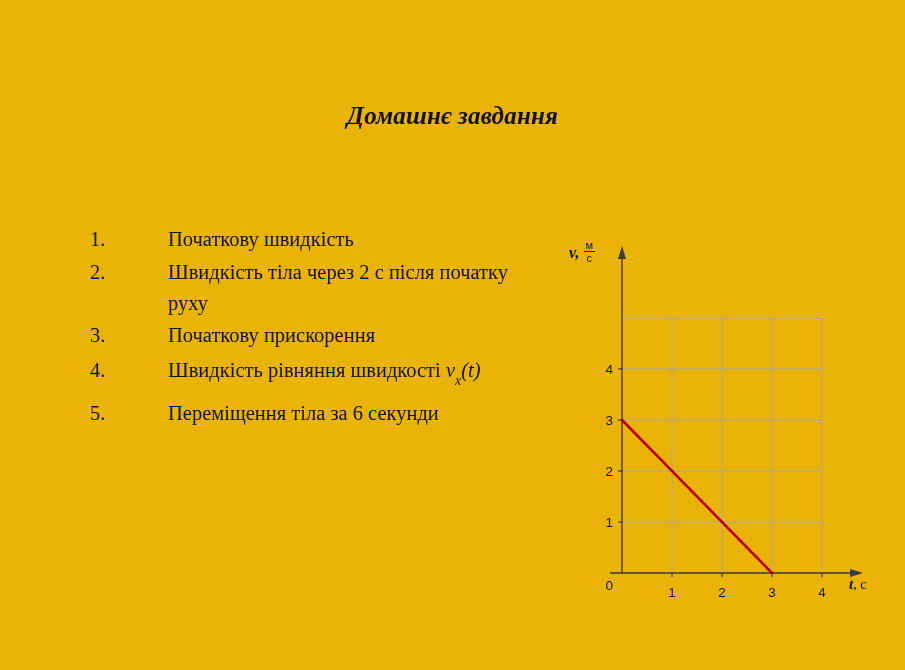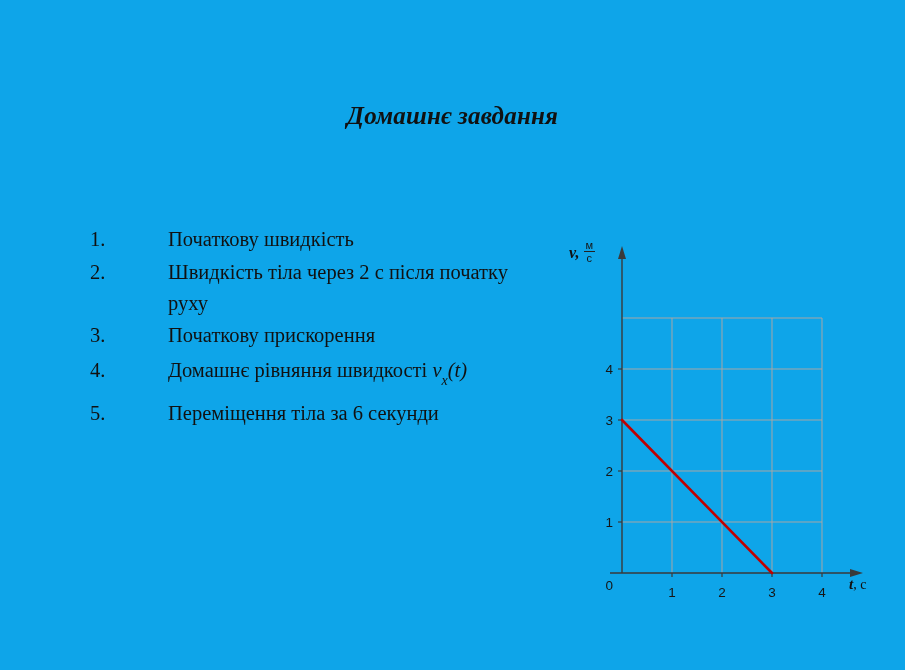--- a/index.html
+++ b/index.html
@@ -1,17 +1,17 @@
 <!DOCTYPE html>
 <html><head>
 <meta charset="utf-8">
 <style>
   html,body{margin:0;padding:0;background:#ffffff;}
   .slide{
-    position:relative;width:905px;height:670px;background:#0ea5e9;
+    position:relative;width:905px;height:670px;background:#eab308;
     font-family:"Liberation Serif",serif;color:#111;overflow:hidden;
   }
   .title{
     position:absolute;top:102px;left:0;right:0;text-align:center;
     font-size:25px;font-weight:bold;font-style:italic;letter-spacing:0.2px;
   }
   .subtitle{
     position:absolute;top:143px;left:64px;width:780px;
     font-size:18.5px;font-style:italic;letter-spacing:0.2px;
   }
@@ -64,21 +64,21 @@
     <div class="task">
       <span class="num">2.</span>
       <span class="txt">Швидкість тіла через 2 с після початку руху</span>
     </div>
     <div class="task">
       <span class="num">3.</span>
       <span class="txt">Початкову прискорення</span>
     </div>
     <div class="task gap-top">
       <span class="num">4.</span>
-      <span class="txt"><span>Домашнє рівняння швидкості </span><i class="mvar">v</i><sub class="msub">x</sub><i class="mvar">(t)</i></span>
+      <span class="txt"><span>Швидкість рівняння швидкості </span><i class="mvar">v</i><sub class="msub">x</sub><i class="mvar">(t)</i></span>
     </div>
     <div class="task gap-top-lg">
       <span class="num">5.</span>
       <span class="txt">Переміщення тіла за 6 секунди</span>
     </div>
   </div>
 
   <div class="chart">
     <svg width="340" height="390" viewBox="0 0 340 390" xmlns="http://www.w3.org/2000/svg">
         <line x1="117" y1="335" x2="117" y2="80" stroke="#a6a6a6" stroke-width="1"></line>

